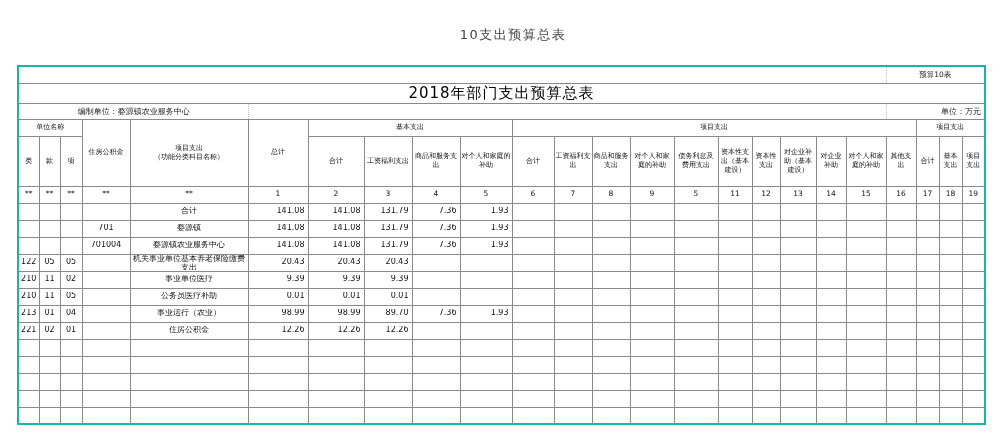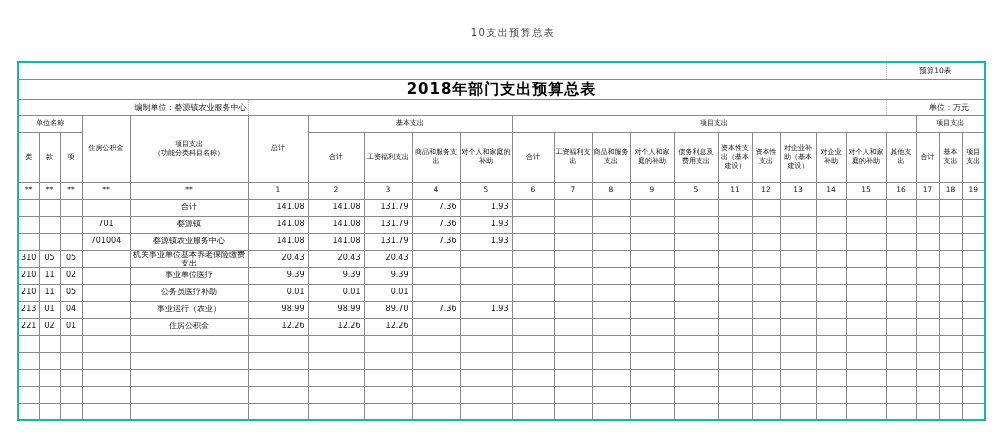--- a/index.html
+++ b/index.html
@@ -2,45 +2,45 @@
 <html><head>
 <meta charset="utf-8">
 <style>
   html,body{margin:0;padding:0;}
   body{
     width:1000px;height:444px;background:#fff;color:#000;
     font-family:"DejaVu Sans","Liberation Sans",sans-serif;
     overflow:hidden;
   }
   .print-header{
-    padding-top:26px;text-align:center;font-size:10px;color:#444;
+    padding-top:26px;text-align:center;font-size:13px;color:#444;
     letter-spacing:1.5px;
     padding-left:26px;
   }
   table{
     border-collapse:collapse;table-layout:fixed;
     margin:21px 0 0 17px;border:2px solid #14b8a6;
   }
   td,th{
     border:1px solid #8a8a8a;padding:0 1px;overflow:hidden;
     font-weight:normal;font-size:7px;color:#111;vertical-align:middle;
     word-break:break-all;
   }
   tr.pre{height:17px;}
   tr.pre td{border:1px dotted #bdbdbd;}
   tr.pre td.tag{font-size:7.5px;text-align:center;color:#222;}
   tr.title-row{height:20px;}
   tr.title-row td{
     border-left:none;border-right:none;text-align:center;
-    font-size:15px;font-weight:bold;color:#000;letter-spacing:1px;
+    font-size:15px;font-weight:normal;color:#000;letter-spacing:1px;
   }
   tr.meta{height:16px;}
   tr.meta td{border:1px dotted #bdbdbd;font-size:8px;color:#222;}
-  tr.meta td.left{text-align:right;padding-left:2px;}
-  tr.meta td.right{text-align:right;padding-right:15px;}
+  tr.meta td.left{text-align:center;padding-left:2px;}
+  tr.meta td.right{text-align:right;padding-right:3px;}
   tr.hdr1{height:17px;}
   tr.hdr2{height:50px;}
   thead th{text-align:center;line-height:9px;}
   .clip{max-height:15px;overflow:hidden;line-height:8.5px;font-size:8px;}
   tbody tr{height:17px;}
   td.c{text-align:center;}
   td.num{text-align:right;}
   td.num .clip{padding-right:2px;}
   td.name{text-align:center;}
   tr.star td{text-align:center;}
@@ -419,21 +419,21 @@
         </td>
         <td class="num">
           <div class="clip"></div>
         </td>
         <td class="num">
           <div class="clip"></div>
         </td>
       </tr>
       <tr>
         <td class="c">
-          <div class="clip">310</div>
+          <div class="clip">122</div>
         </td>
         <td class="c">
           <div class="clip">05</div>
         </td>
         <td class="c">
           <div class="clip">05</div>
         </td>
         <td class="c">
           <div class="clip"></div>
         </td>

